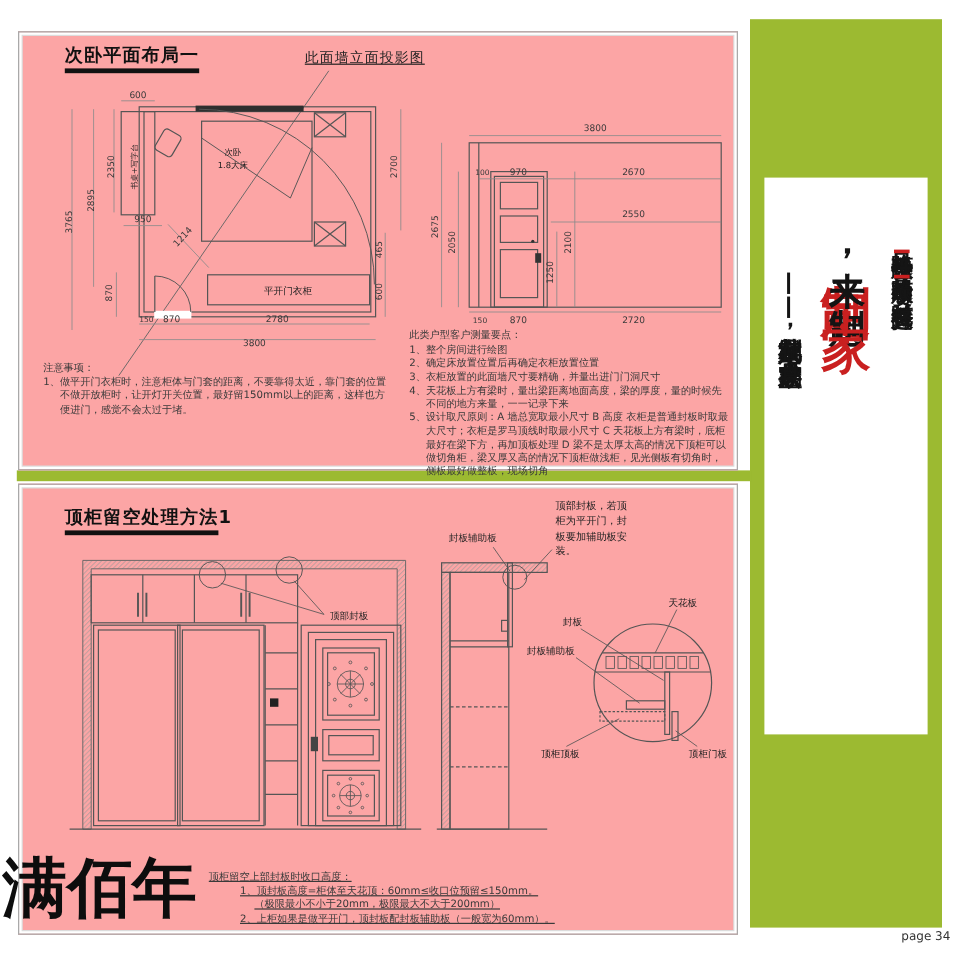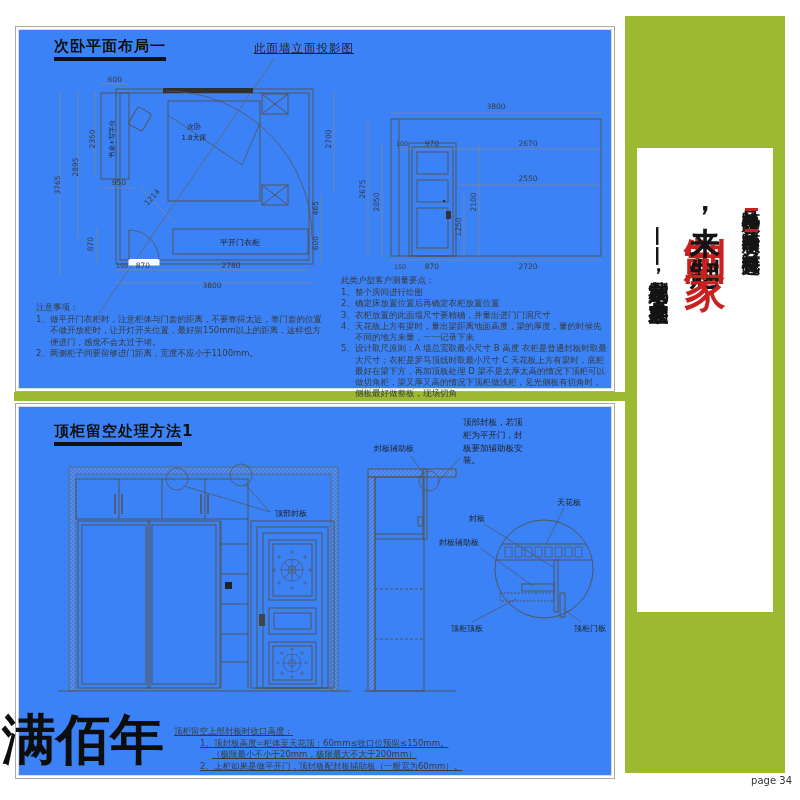--- a/index.html
+++ b/index.html
@@ -12,21 +12,21 @@
   html,body{margin:0;padding:0;}
   body{
     width:800px;height:800px;position:relative;background:#fff;overflow:hidden;
     font-family:"DejaVu Sans","Liberation Sans",sans-serif;color:var(--ink);
   }
   .green{position:absolute;background:var(--green);}
   #green-right{left:625px;top:16px;width:160px;height:757px;}
   #green-strip{left:14px;top:392px;width:612px;height:9px;}
 
   .panel{
-    position:absolute;background:#3b82f6;border:1px solid #a9a9a9;
+    position:absolute;background:#fca5a5;border:1px solid #a9a9a9;
     box-shadow:inset 0 0 0 2px #fff, inset 0 0 0 3px #dcdcdc;
   }
   #panel-top{left:15px;top:26px;width:598px;height:364px;}
   #panel-bottom{left:15px;top:403px;width:598px;height:374px;}
 
   .panel-title{
     position:absolute;font-size:15px;font-weight:bold;color:#111;letter-spacing:1px;
   }
   .title-underline{position:absolute;height:4px;background:#111;}
 
@@ -182,21 +182,20 @@
         <text x="445" y="200" transform="rotate(-90 445 200)" class="dim">1250</text>
         <text x="384" y="242" class="dim s">150</text>
         <text x="416" y="242" class="dim">870</text>
         <text x="512" y="242" class="dim">2720</text>
       </g>
   </svg>
 
   <div class="notes" style="left:20px;top:275px;width:292px;">
     <p class="hd">注意事项：</p>
     <p class="it">1、做平开门衣柜时，注意柜体与门套的距离，不要靠得太近，靠门套的位置不做开放柜时，让开灯开关位置，最好留150mm以上的距离，这样也方便进门，感觉不会太过于堵。</p>
-    <p class="it">2、两侧柜子间要留够进门距离，宽度不应小于1100mm。</p>
   </div>
 
   <div class="notes" style="left:325px;top:248px;width:266px;">
     <p class="hd">此类户型客户测量要点：</p>
     <p class="it">1、整个房间进行绘图</p>
     <p class="it">2、确定床放置位置后再确定衣柜放置位置</p>
     <p class="it">3、衣柜放置的此面墙尺寸要精确，并量出进门门洞尺寸</p>
     <p class="it">4、天花板上方有梁时，量出梁距离地面高度，梁的厚度，量的时候先不同的地方来量，一一记录下来</p>
     <p class="it">5、设计取尺原则：A 墙总宽取最小尺寸 B 高度 衣柜是普通封板时取最大尺寸；衣柜是罗马顶线时取最小尺寸 C 天花板上方有梁时，底柜最好在梁下方，再加顶板处理 D 梁不是太厚太高的情况下顶柜可以做切角柜，梁又厚又高的情况下顶柜做浅柜，见光侧板有切角时，侧板最好做整板，现场切角</p>
   </div>

